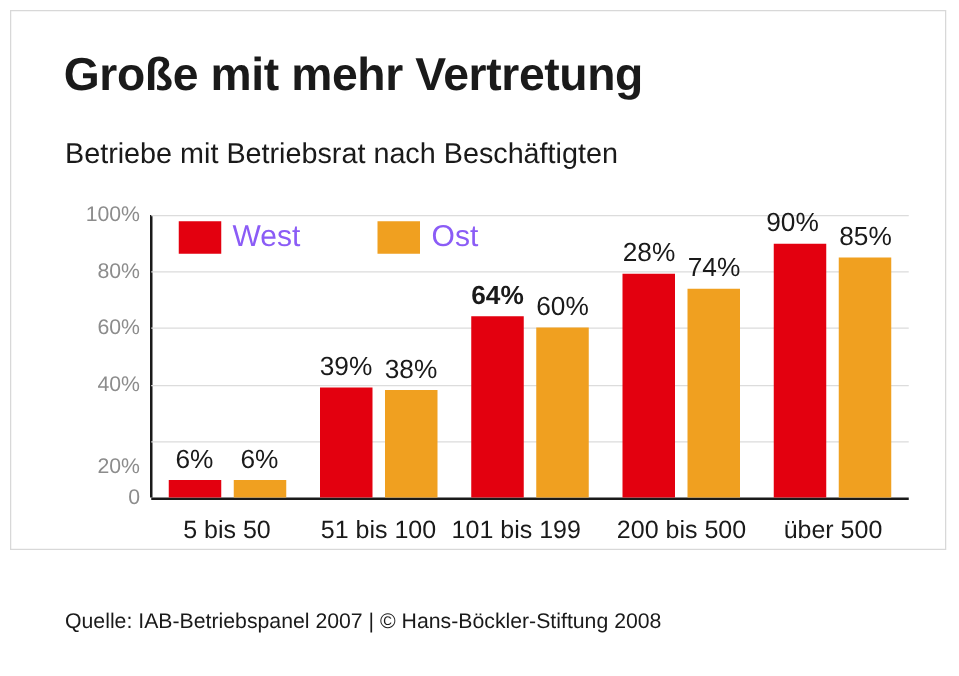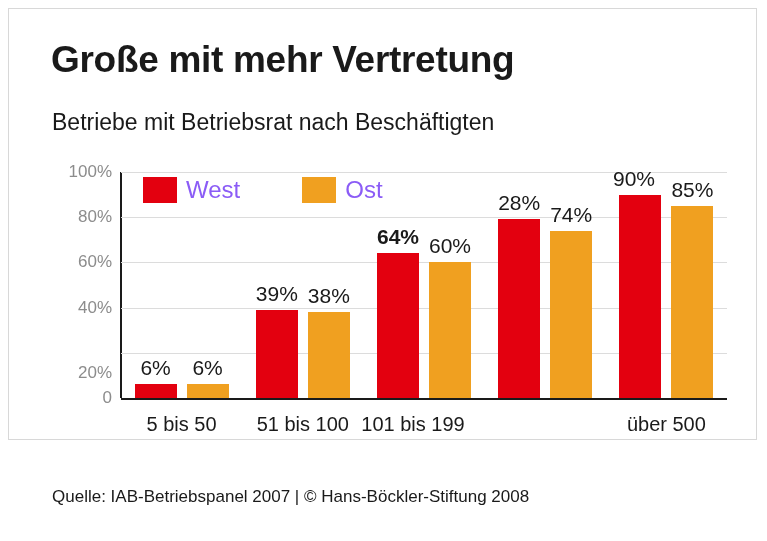--- a/index.html
+++ b/index.html
@@ -186,20 +186,21 @@
         <div class="catlabel" style="left: 181.8px;">51 bis 100</div>
         <div class="bar west" style="left: 256px; height: 144.64px;"></div>
         <div class="barlabel" style="left: 247px; top: 53.36px; font-weight: bold;">64%</div>
         <div class="bar ost" style="left: 308px; height: 135.6px;"></div>
         <div class="barlabel" style="left: 299px; top: 62.4px;">60%</div>
         <div class="catlabel" style="left: 292px;">101 bis 199</div>
         <div class="bar west" style="left: 377.2px; height: 178.54px;"></div>
         <div class="barlabel" style="left: 368.2px; top: 19.46px;">28%</div>
         <div class="bar ost" style="left: 429.2px; height: 167.24px;"></div>
         <div class="barlabel" style="left: 420.2px; top: 30.76px;">74%</div>
+        <div class="catlabel" style="left: 424.2px;">200 bis 500</div>
         <div class="bar west" style="left: 498.4px; height: 203.4px;"></div>
         <div class="barlabel" style="left: 483px; top: -5.4px;">90%</div>
         <div class="bar ost" style="left: 550.4px; height: 192.1px;"></div>
         <div class="barlabel" style="left: 541.4px; top: 5.9px;">85%</div>
         <div class="catlabel" style="left: 545.4px;">über 500</div>
       </div>
 
     <div class="legend">
       <div class="legend-item">
         <span class="legend-swatch west"></span>

